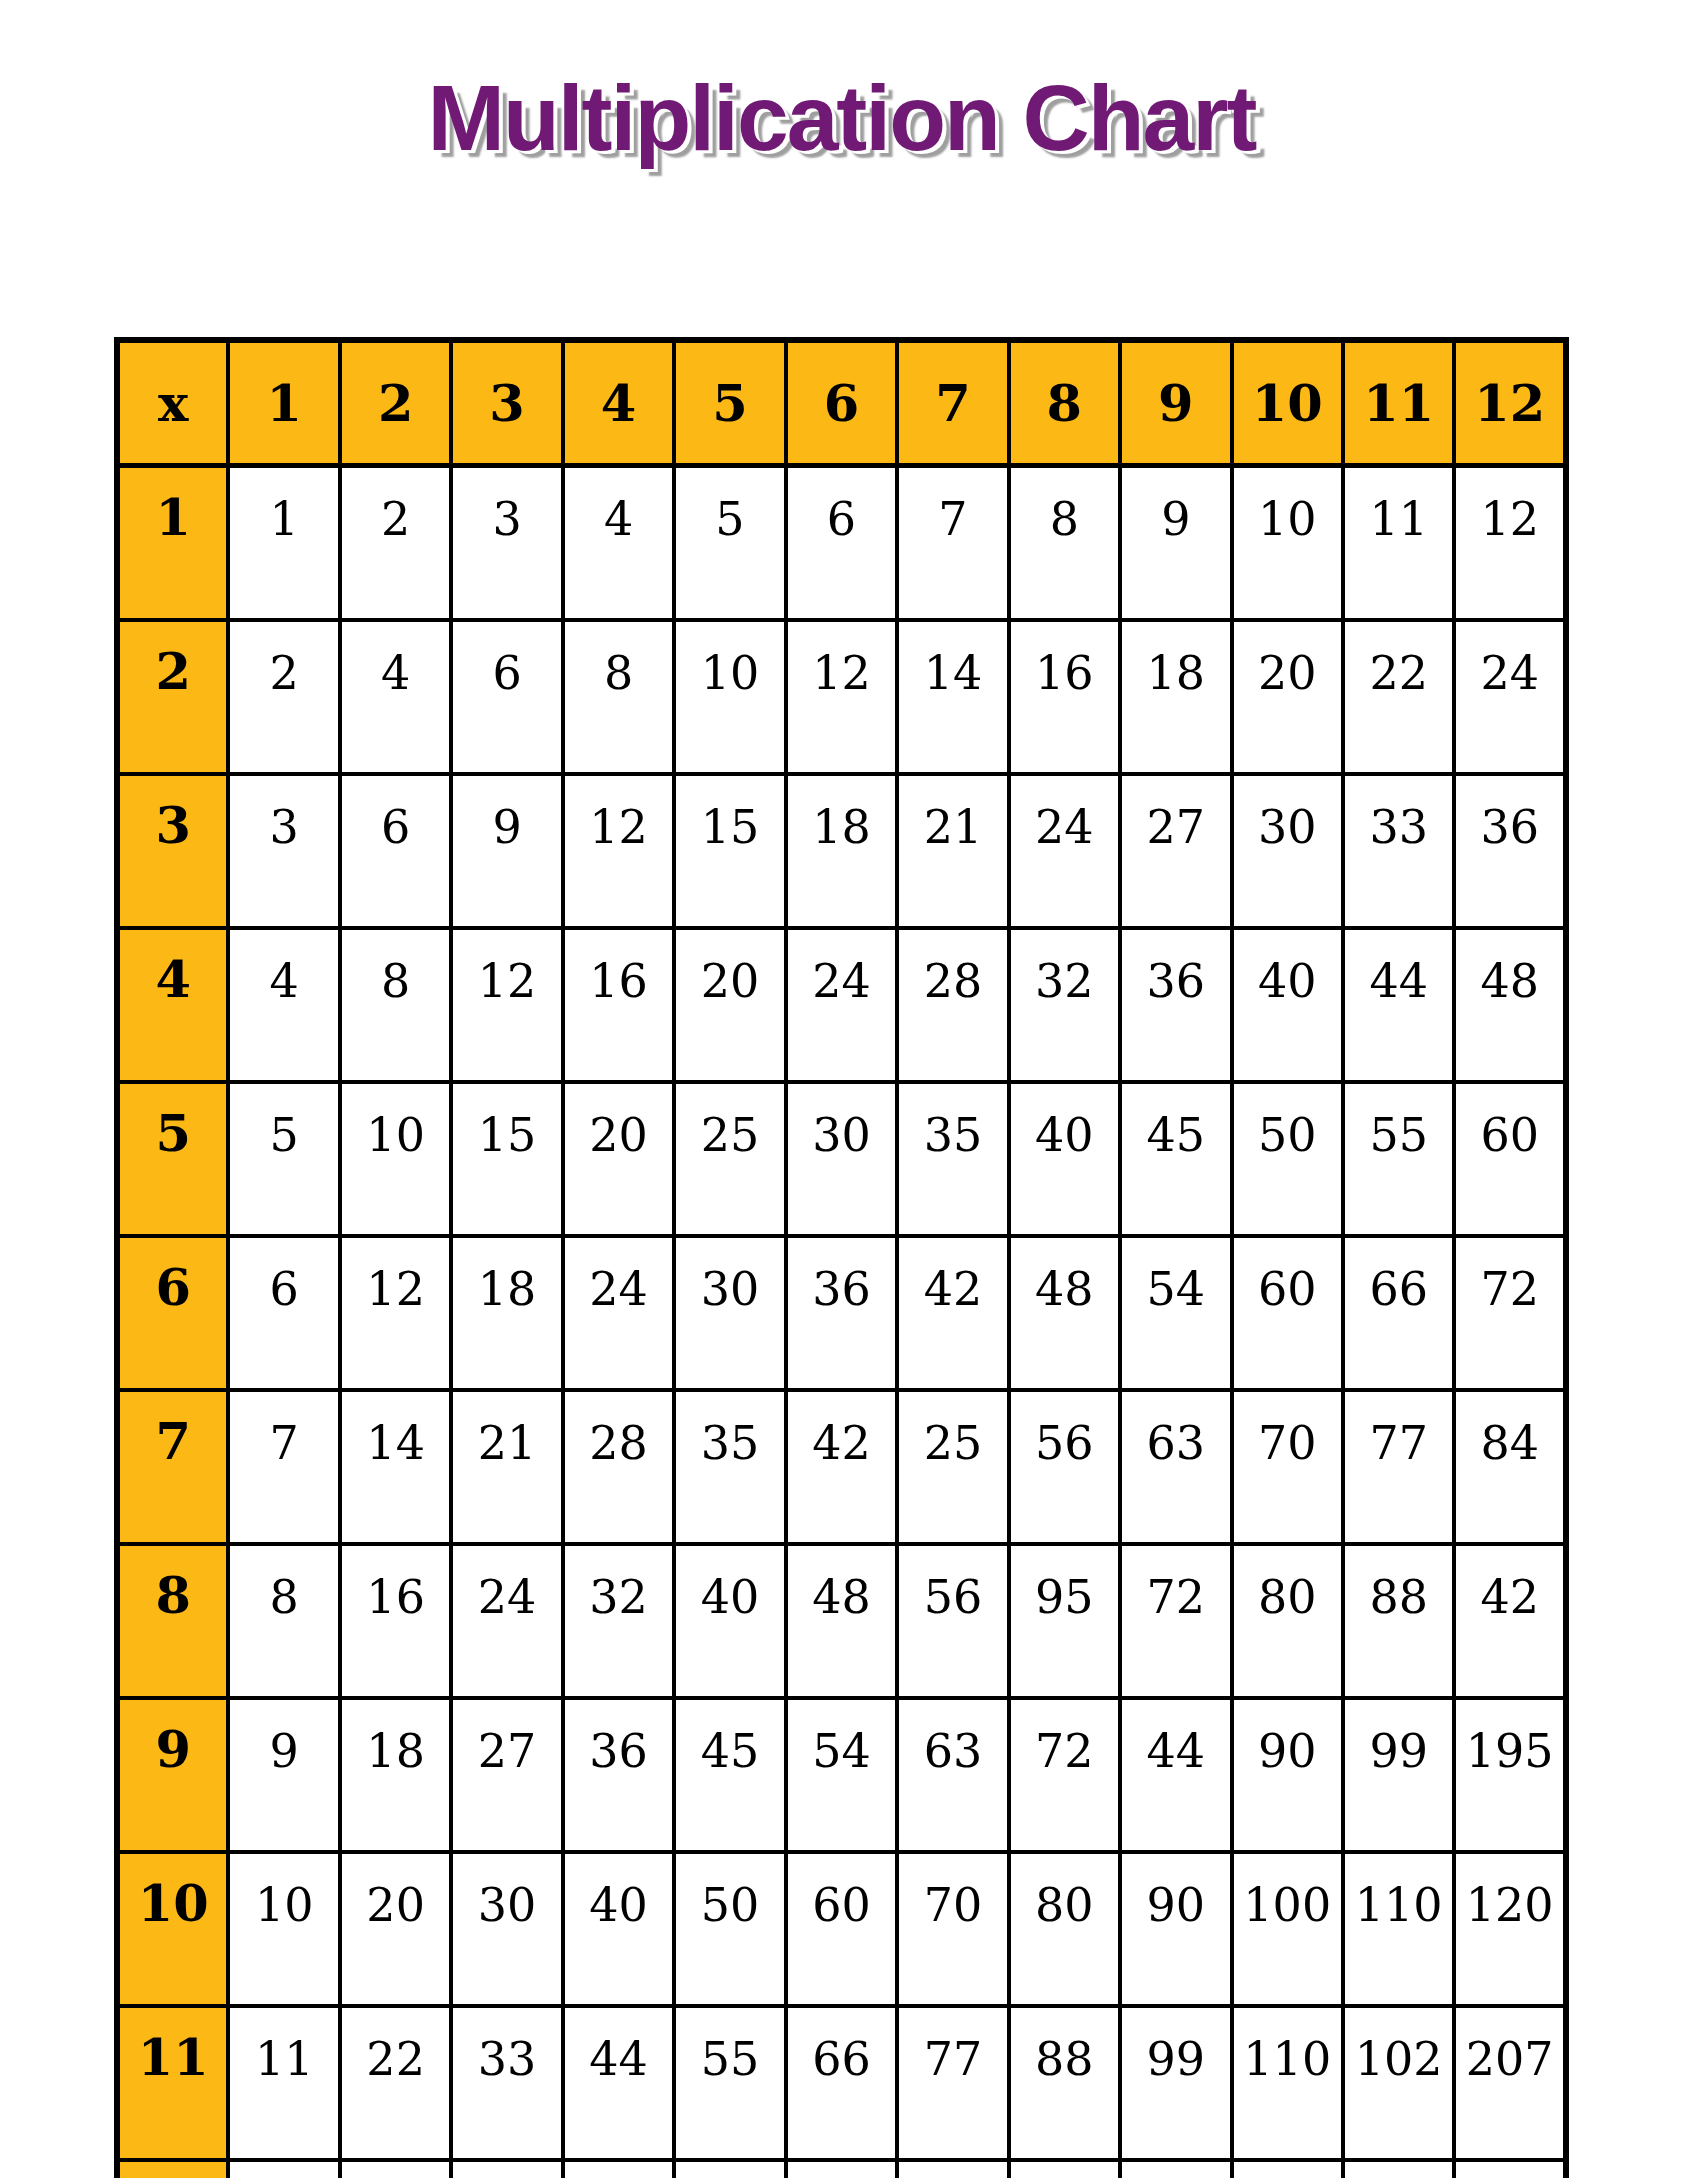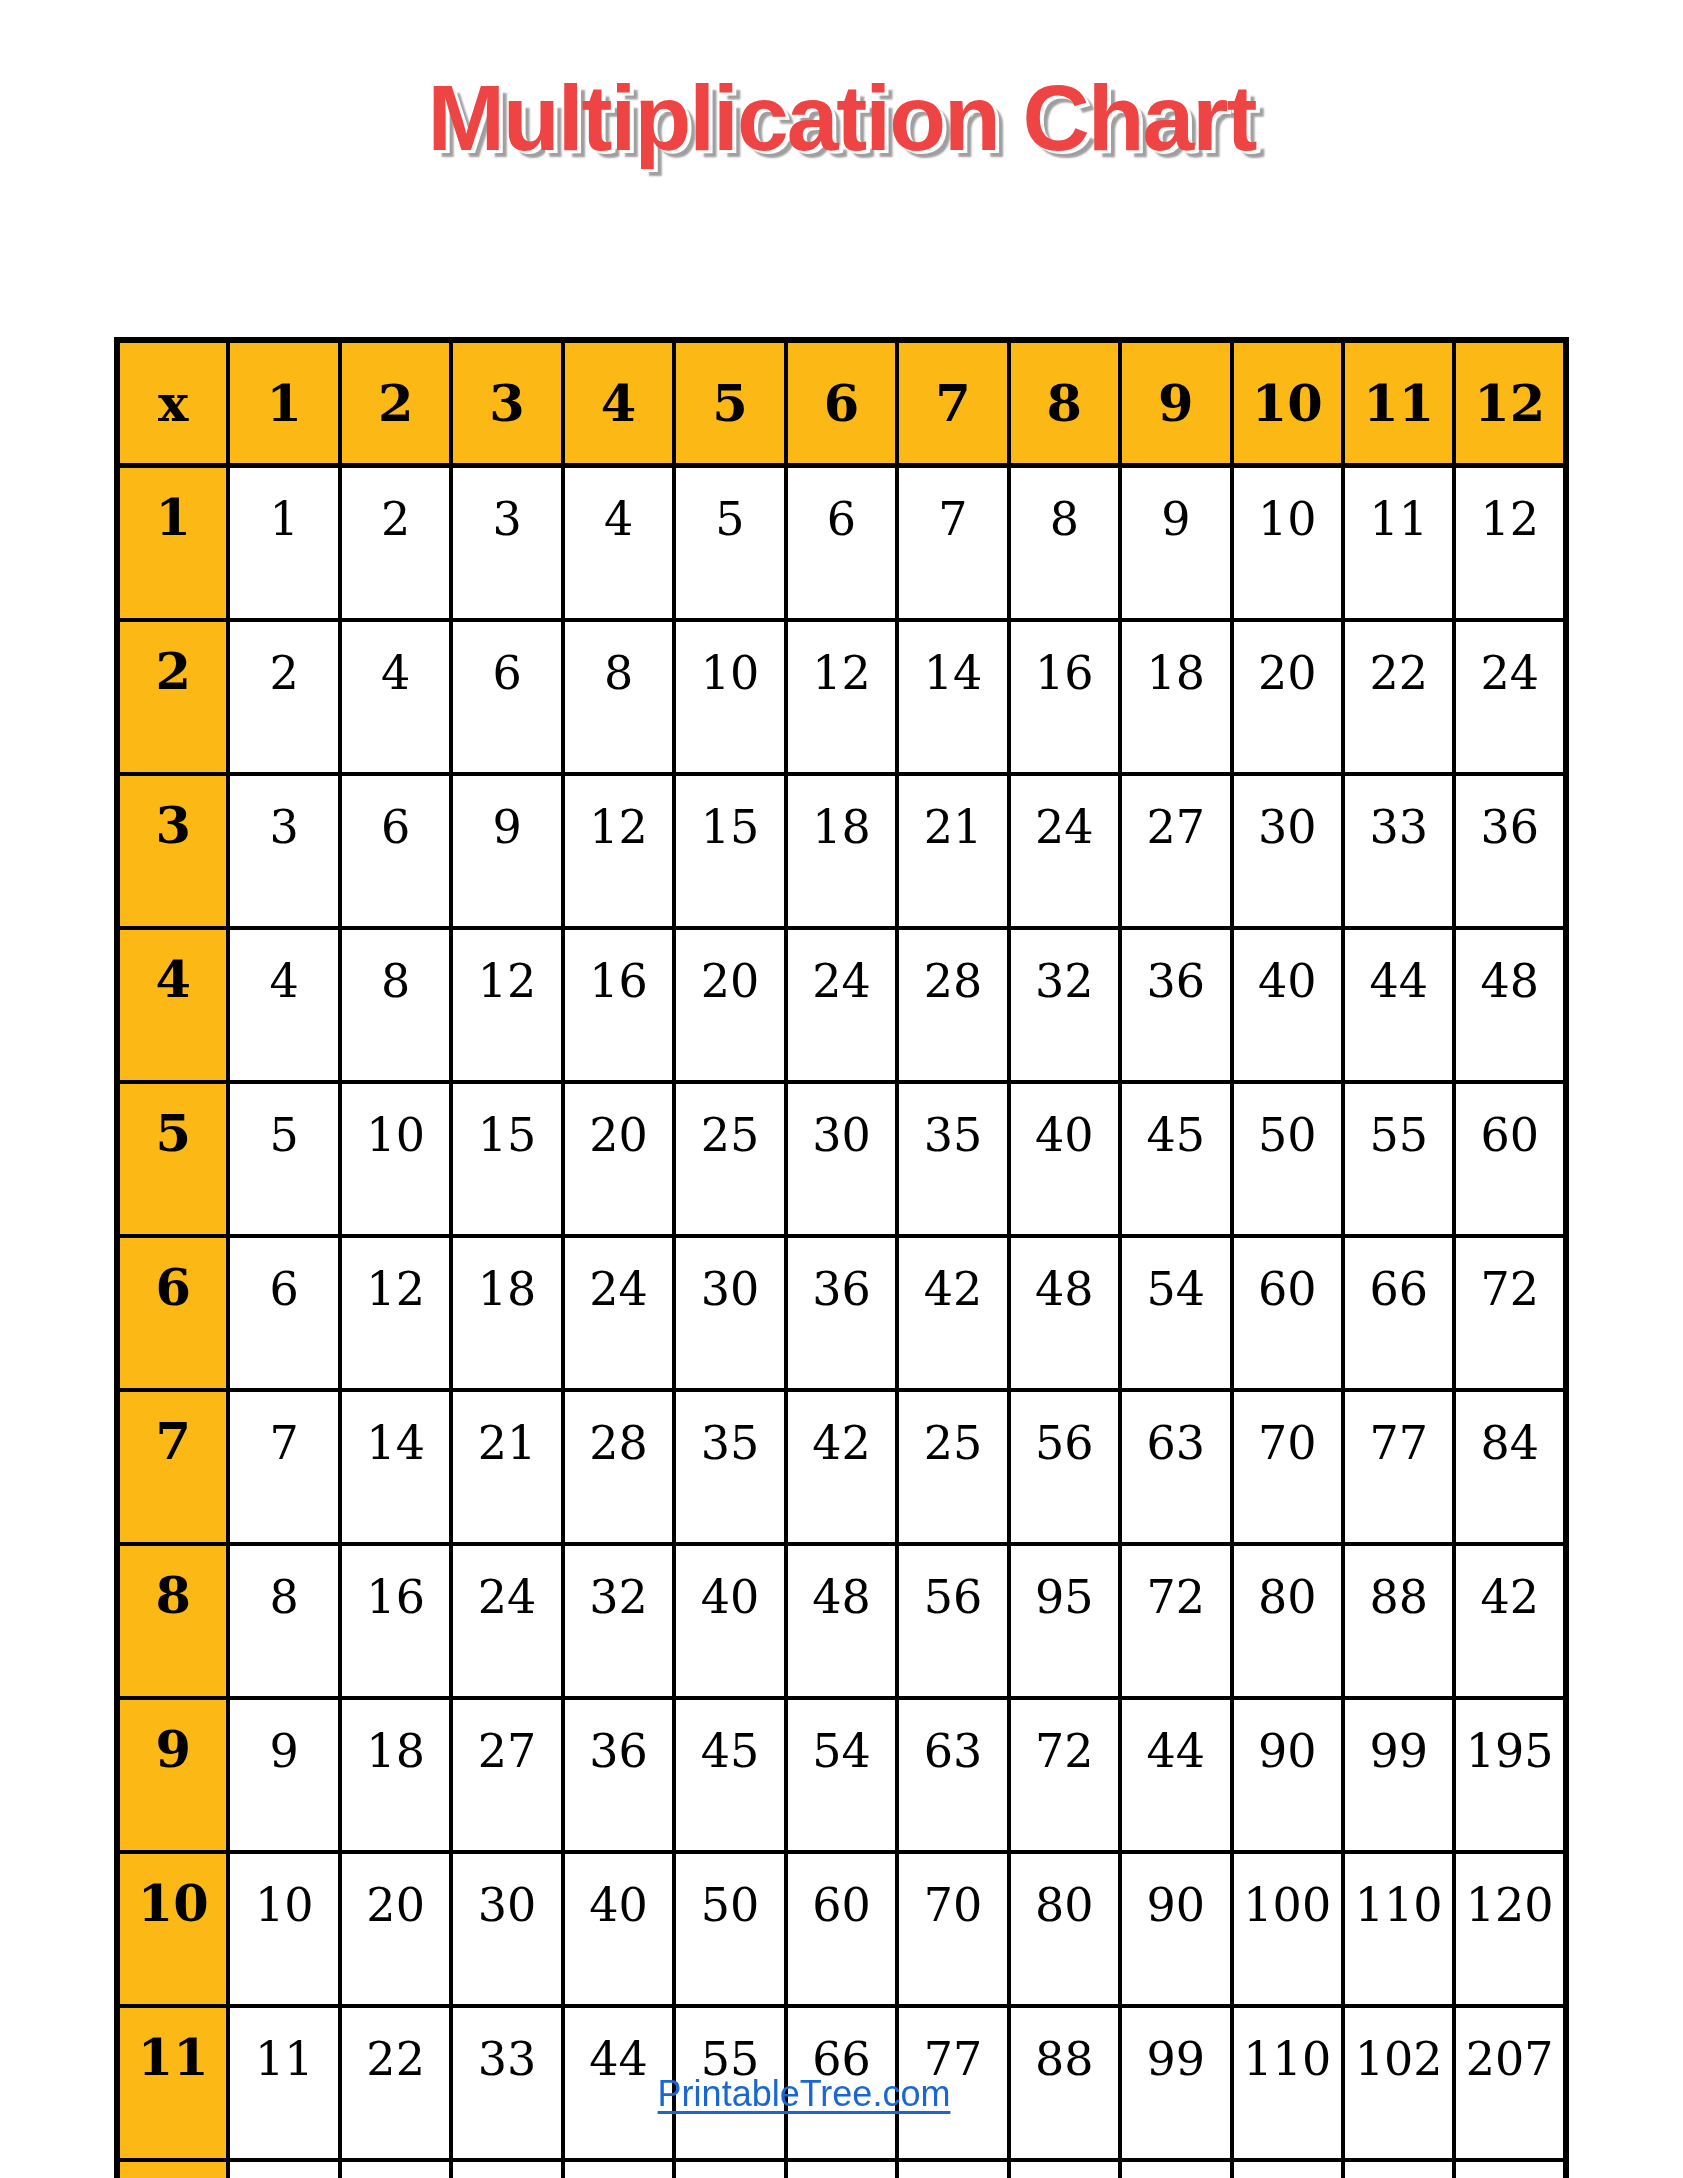--- a/index.html
+++ b/index.html
@@ -20,21 +20,21 @@
     left: 0;
     right: 0;
     top: 67px;
     margin: 0;
     text-align: center;
     font-family: "Liberation Sans", sans-serif;
     font-weight: 700;
     font-size: 93px;
     line-height: 1.1;
     letter-spacing: -2px;
-    color: #ef4444;
+    color: #701a75;
     text-shadow: 4px 3px 0 #ffffff, 8px 7px 2px #9f9f9f;
   }
   table.mult-table {
     position: absolute;
     left: 114px;
     top: 337px;
     width: 1455px;
     border-collapse: collapse;
     table-layout: fixed;
     border: 6px solid #000000;
@@ -295,18 +295,15 @@
           <td>84</td>
           <td>96</td>
           <td>108</td>
           <td>120</td>
           <td>132</td>
           <td>144</td>
         </tr>
       </tbody>
   </table>
 
-  <div class="footer">
-    <a href="#">PrintableTree.com</a>
-  </div>
 
 </div>
 
 
 </body></html>

